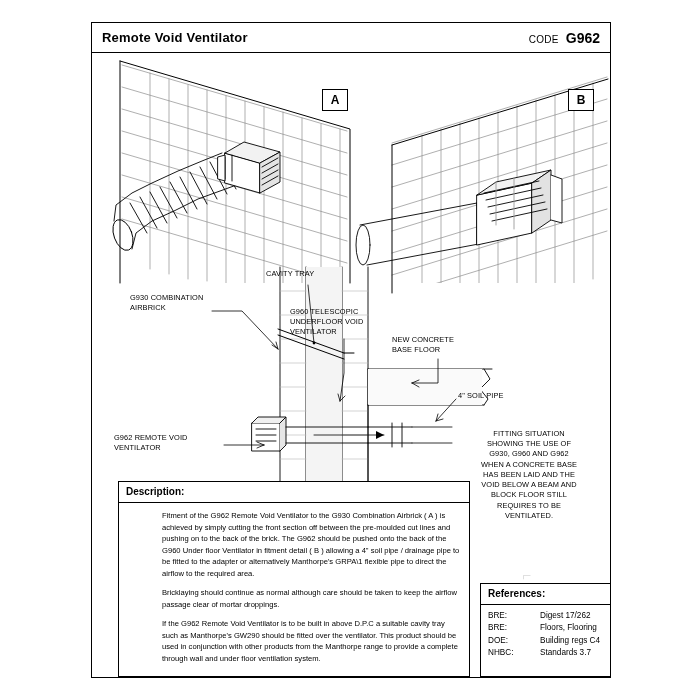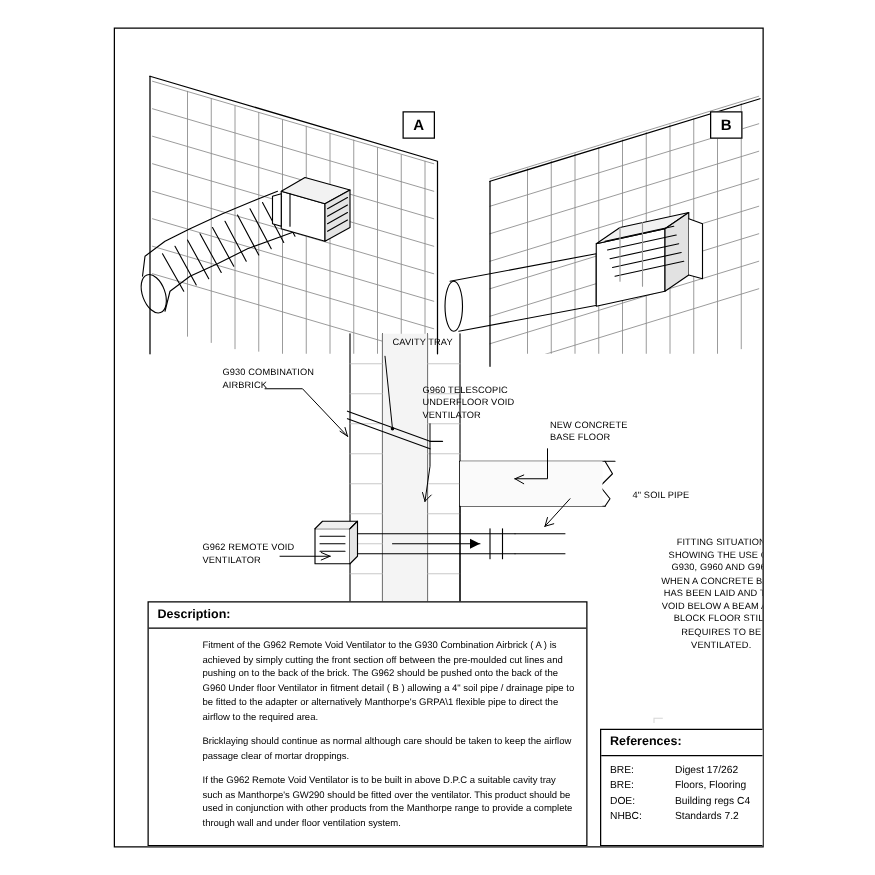--- a/index.html
+++ b/index.html
@@ -93,21 +93,20 @@
   #letter-a { left: 230px; top: 36px; }
   #letter-b { left: 476px; top: 36px; }
 
   
   .callout {
     position: absolute;
     font-size: 7.4px;
     line-height: 1.38;
     letter-spacing: 0.1px;
     white-space: pre-line;
-    padding-left: 48px;
   }
   .ct-center { text-align: center; }
   .ct-left { text-align: left; }
 
   #lbl-cavity-tray { left: 174px; top: 216px; width: 110px; }
   #lbl-g930 { left: 38px; top: 240px; width: 110px; }
   #lbl-g960 { left: 198px; top: 254px; width: 120px; }
   #lbl-newbase { left: 300px; top: 282px; width: 100px; }
   #lbl-soilpipe { left: 366px; top: 338px; width: 90px; }
   #lbl-g962 { left: 22px; top: 380px; width: 110px; }
@@ -178,20 +177,27 @@
     font-family: "Liberation Serif", serif;
   }
 </style>
 </head>
 <body>
 
 <div id="sheet">
 
   <div class="frame">
 
+    <div class="titlebar">
+      <div class="title-text">Remote Void Ventilator</div>
+      <div class="code-wrap">
+        <span class="code-label">CODE</span>
+        <span class="code-value">G962</span>
+      </div>
+    </div>
 
     <div class="canvas">
 
       <svg class="art" width="518" height="625" viewBox="0 0 518 625">
         <defs>
           <clipPath id="clipTop">
             <rect x="0" y="0" width="518" height="230"></rect>
           </clipPath>
         </defs>
 
@@ -447,20 +453,20 @@
           <div class="ref-row">
             <span class="ref-key">BRE:</span>
             <span class="ref-val">Floors, Flooring</span>
           </div>
           <div class="ref-row">
             <span class="ref-key">DOE:</span>
             <span class="ref-val">Building regs C4</span>
           </div>
           <div class="ref-row">
             <span class="ref-key">NHBC:</span>
-            <span class="ref-val">Standards 7.2</span>
+            <span class="ref-val">Standards 3.7</span>
           </div>
         </div>
       </div>
 
     </div>
   </div>
 </div>
 
 </body></html>

